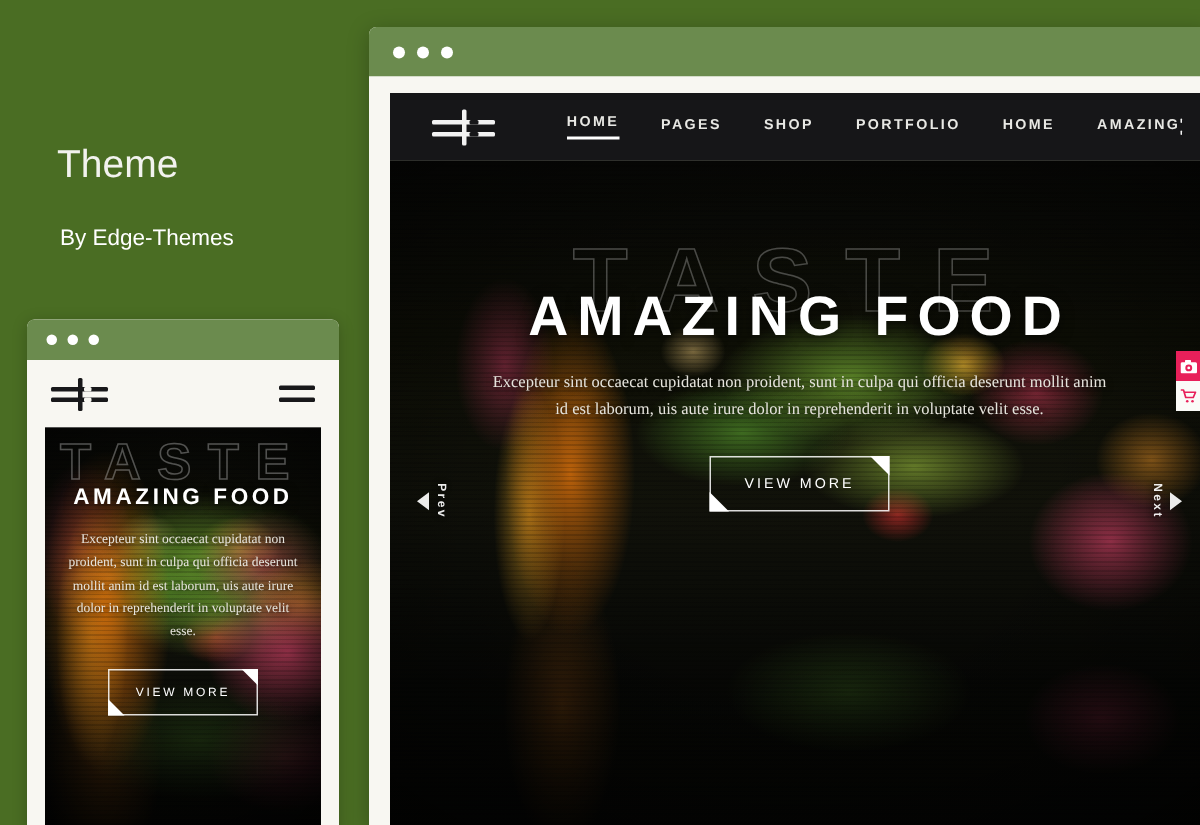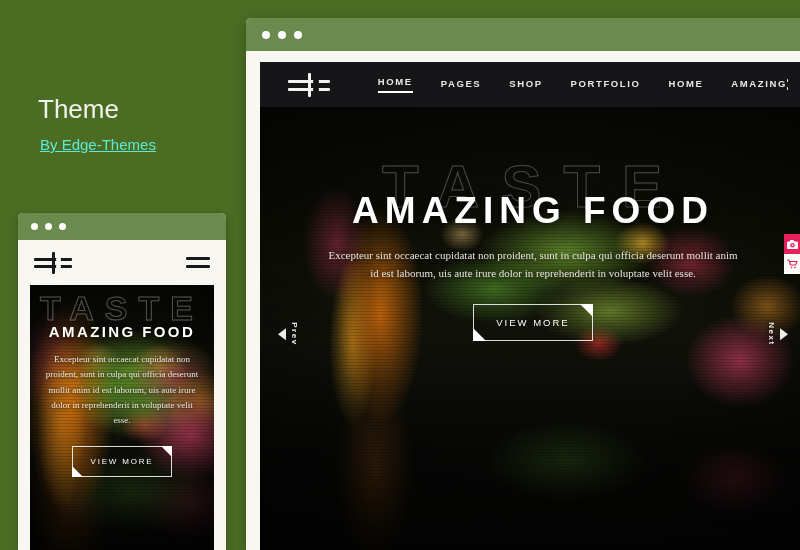--- a/index.html
+++ b/index.html
@@ -23,22 +23,22 @@
     font-size: 35px; font-weight: bold;
     color: #ffffff; letter-spacing: -0.5px;
     white-space: nowrap; line-height: 1;
   }
   .theme-sub {
     position: absolute; left: 38px; top: 96px;
     font-size: 26px; font-weight: normal;
     color: #f2f2ee; line-height: 1;
   }
   .theme-author {
-    position: absolute; left: 40px; top: 136px;
-    font-size: 15px; color: #5eead4; text-decoration: underline;
+    position: absolute; left: 40px; top: 150px;
+    font-size: 15px; color: #ffffff;
   }
 
   
   .small-window {
     position: absolute; left: 18px; top: 213px;
     width: 208px; height: 340px;
     background: #f8f7f2;
     border-radius: 5px 5px 0 0;
     overflow: hidden;
     z-index: 10;

